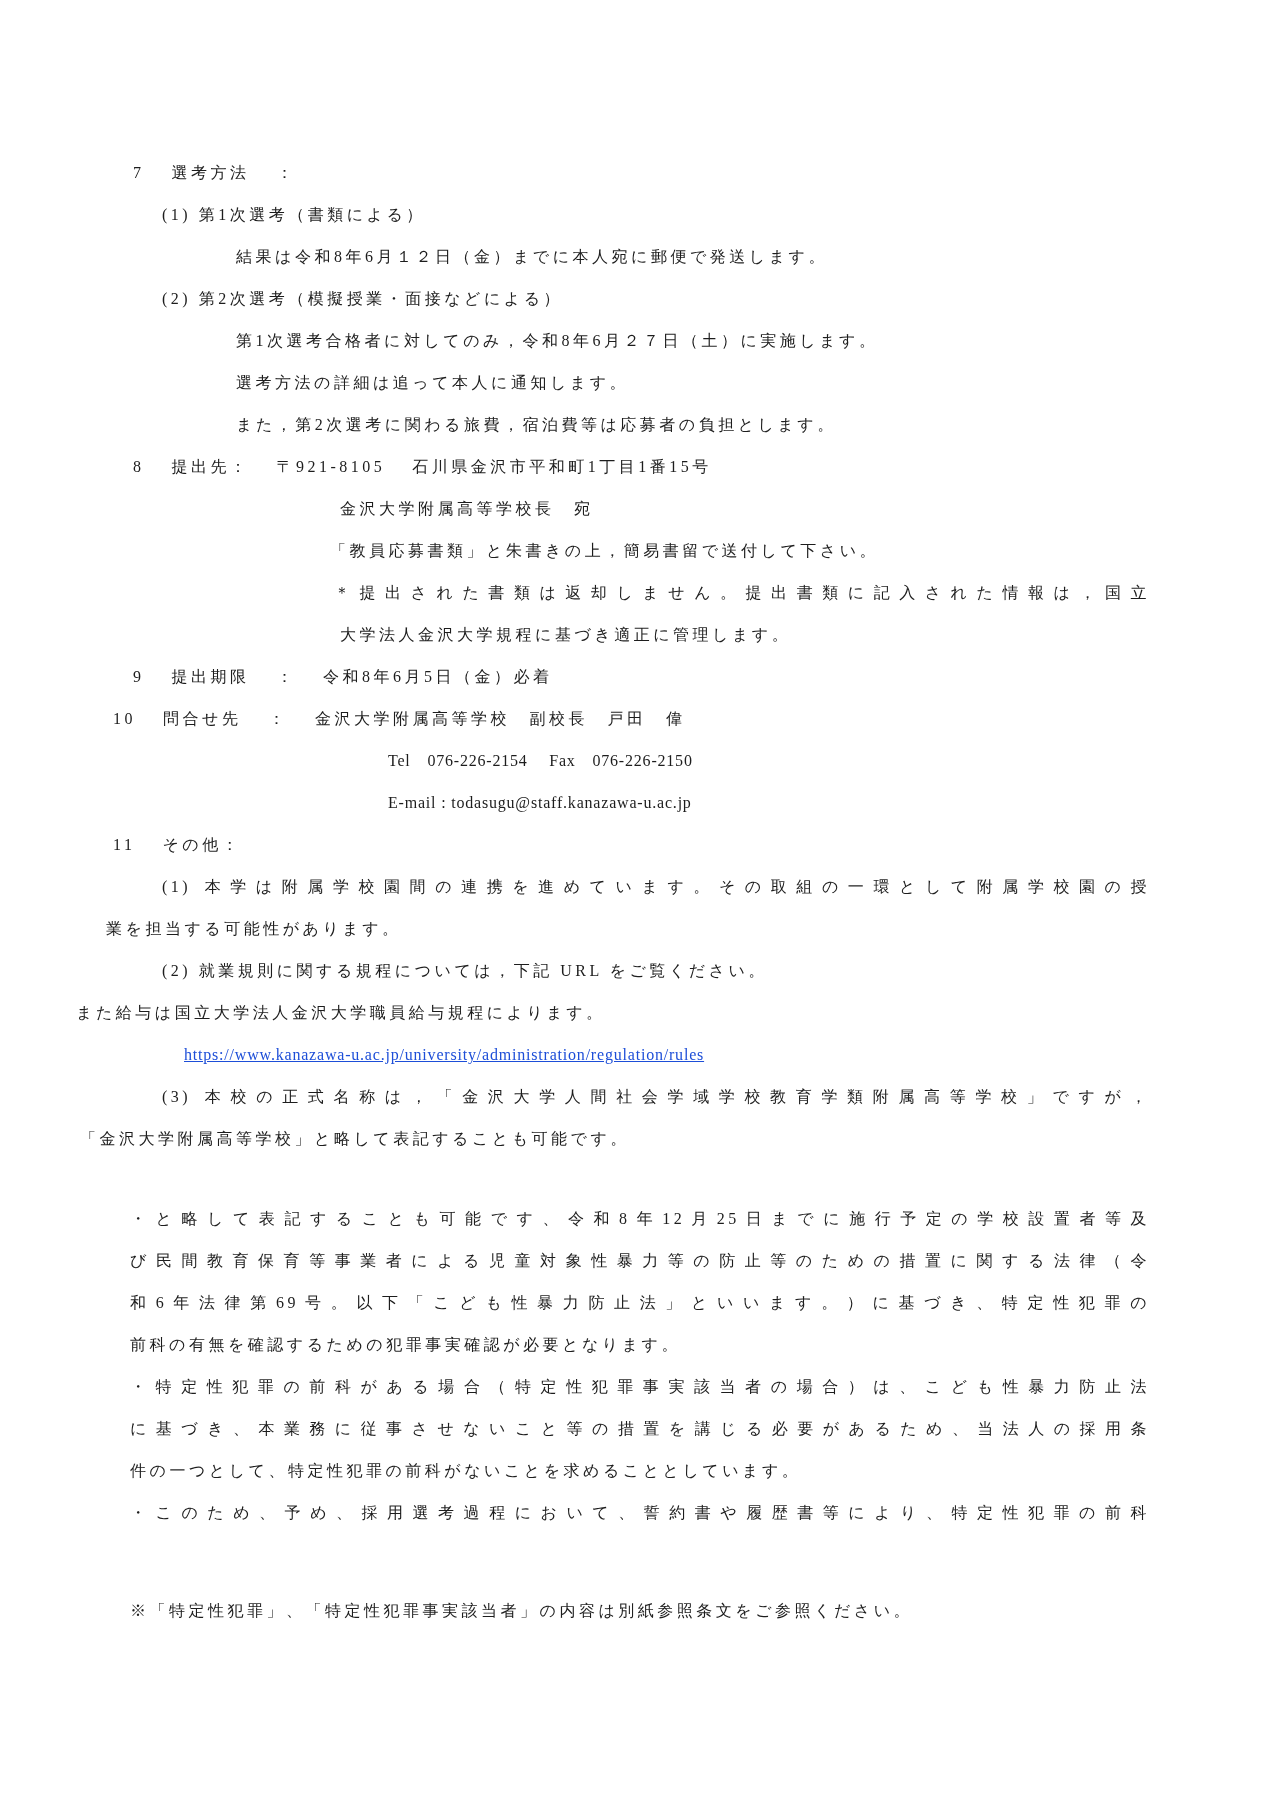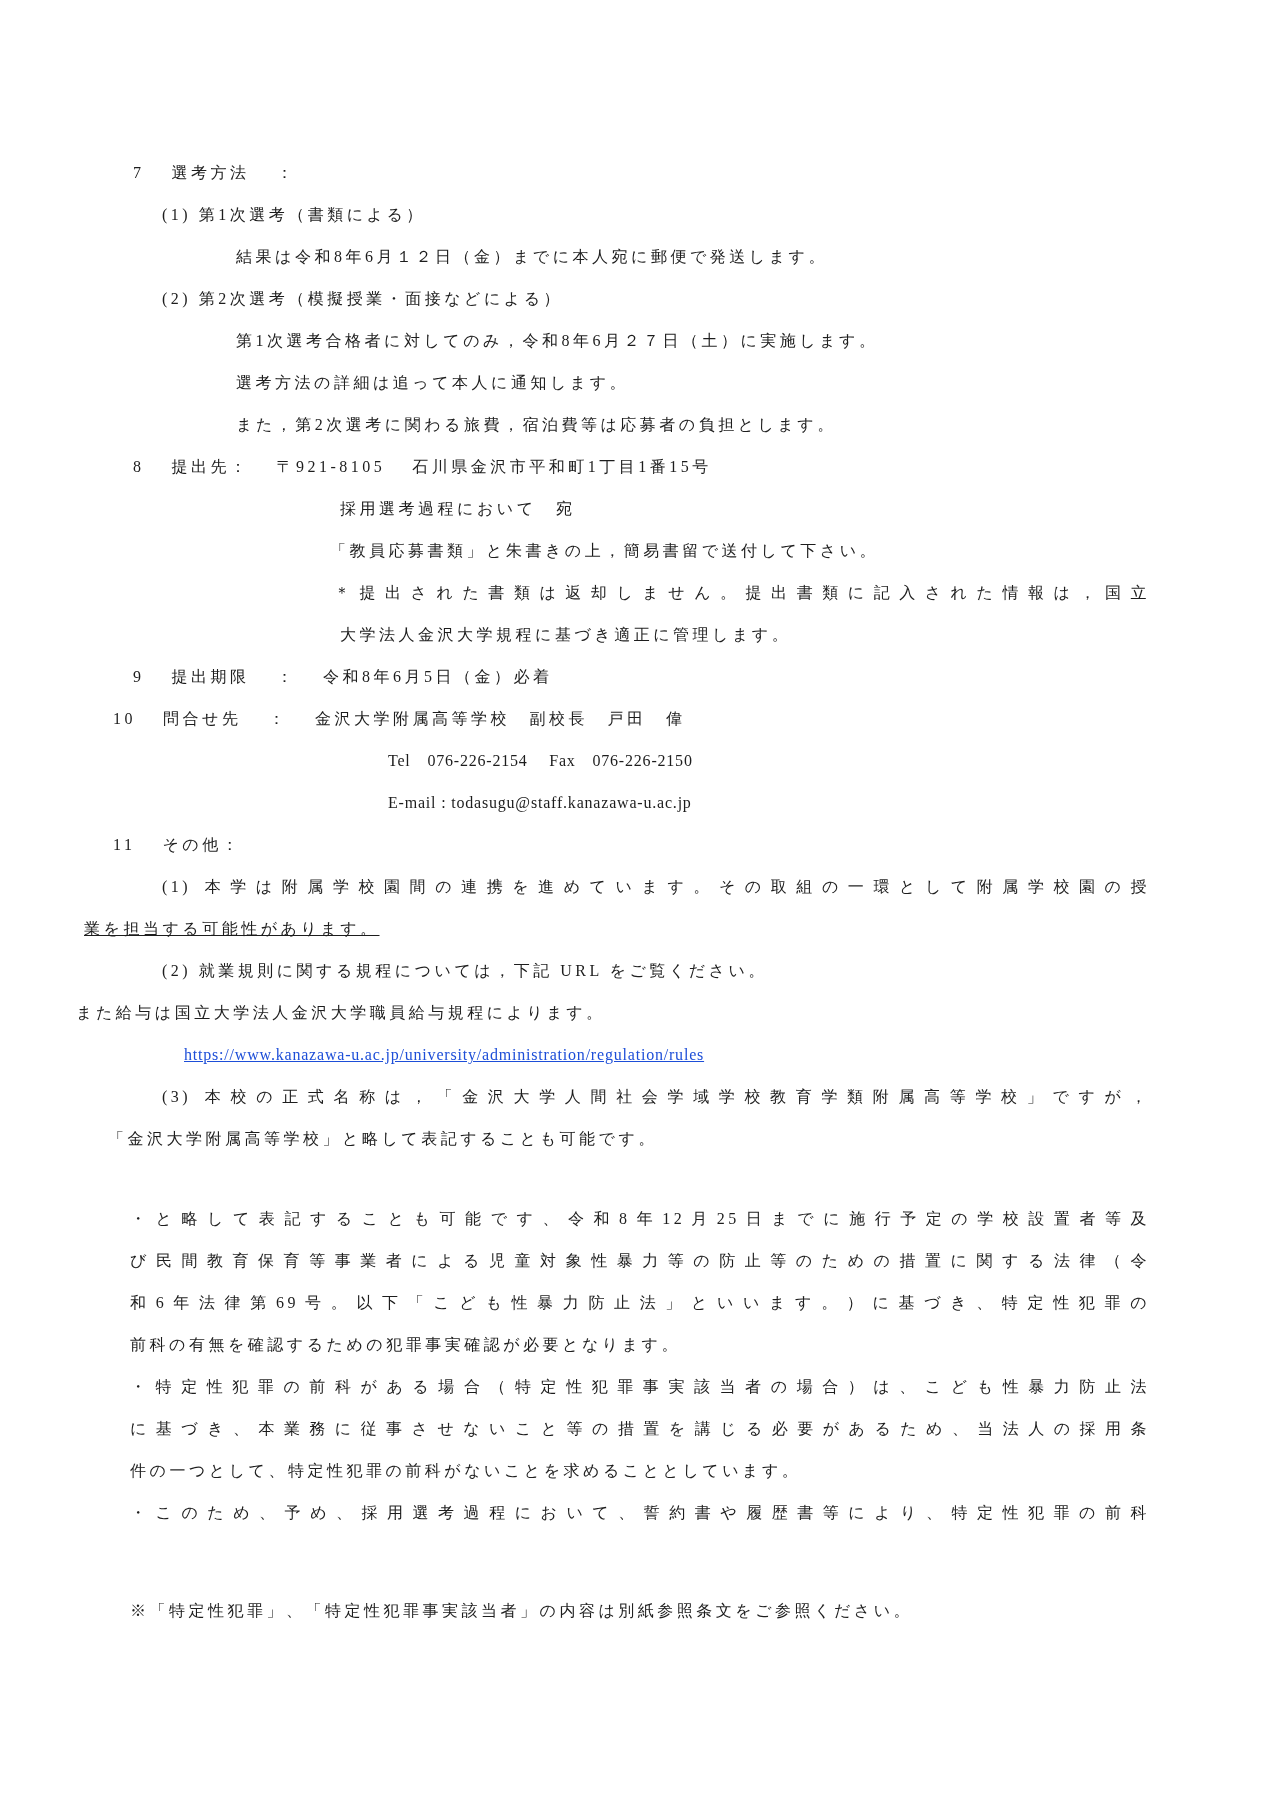--- a/index.html
+++ b/index.html
@@ -28,22 +28,22 @@
     text-align: justify;
     text-align-last: justify;
   }
   .latin { letter-spacing: 0.8px; }
   .m113 { margin-left: 113px; }
   .m130 { margin-left: 130px; }
   .m133 { margin-left: 133px; }
   .m162 { margin-left: 162px; }
   .m174 { margin-left: 76px; }
   .m184 { margin-left: 184px; }
-  .m196 { margin-left: 108px; }
-  .m198 { margin-left: 84px; text-decoration: underline; }
+  .m196 { margin-left: 80px; }
+  .m198 { margin-left: 106px; }
   .m236 { margin-left: 236px; }
   .m330 { margin-left: 330px; }
   .m334 { margin-left: 334px; }
   .m340 { margin-left: 340px; }
   .m388 { margin-left: 388px; }
   .w983 { width: 988px; }
   .w816 { width: 816px; }
   .gap-legal { margin-top: 38px; }
   .gap-note { margin-top: 56px; }
   .link { color: #1d4ed8; text-decoration: underline; }
@@ -55,21 +55,21 @@
 
   <div class="ln m133">7　 選考方法　 ：</div>
   <div class="ln m162">(1) 第1次選考（書類による）</div>
   <div class="ln m236">結果は令和8年6月１２日（金）までに本人宛に郵便で発送します。</div>
   <div class="ln m162">(2) 第2次選考（模擬授業・面接などによる）</div>
   <div class="ln m236">第1次選考合格者に対してのみ，令和8年6月２７日（土）に実施します。</div>
   <div class="ln m236">選考方法の詳細は追って本人に通知します。</div>
   <div class="ln m236">また，第2次選考に関わる旅費，宿泊費等は応募者の負担とします。</div>
 
   <div class="ln m133">8　 提出先：　 〒921-8105　 石川県金沢市平和町1丁目1番15号</div>
-  <div class="ln m340">採用選考過程において　宛</div>
+  <div class="ln m340">金沢大学附属高等学校長　宛</div>
   <div class="ln m330">「教員応募書類」と朱書きの上，簡易書留で送付して下さい。</div>
   <div class="ln m334 just w816">＊提出された書類は返却しません。提出書類に記入された情報は，国立</div>
   <div class="ln m340">大学法人金沢大学規程に基づき適正に管理します。</div>
 
   <div class="ln m133">9　 提出期限　 ：　 令和8年6月5日（金）必着</div>
 
   <div class="ln m113">10　 問合せ先　 ：　 金沢大学附属高等学校　副校長　戸田　偉</div>
   <div class="ln m388 latin">Tel　076-226-2154　 Fax　076-226-2150</div>
   <div class="ln m388 latin">E-mail : todasugu@staff.kanazawa-u.ac.jp</div>
 

